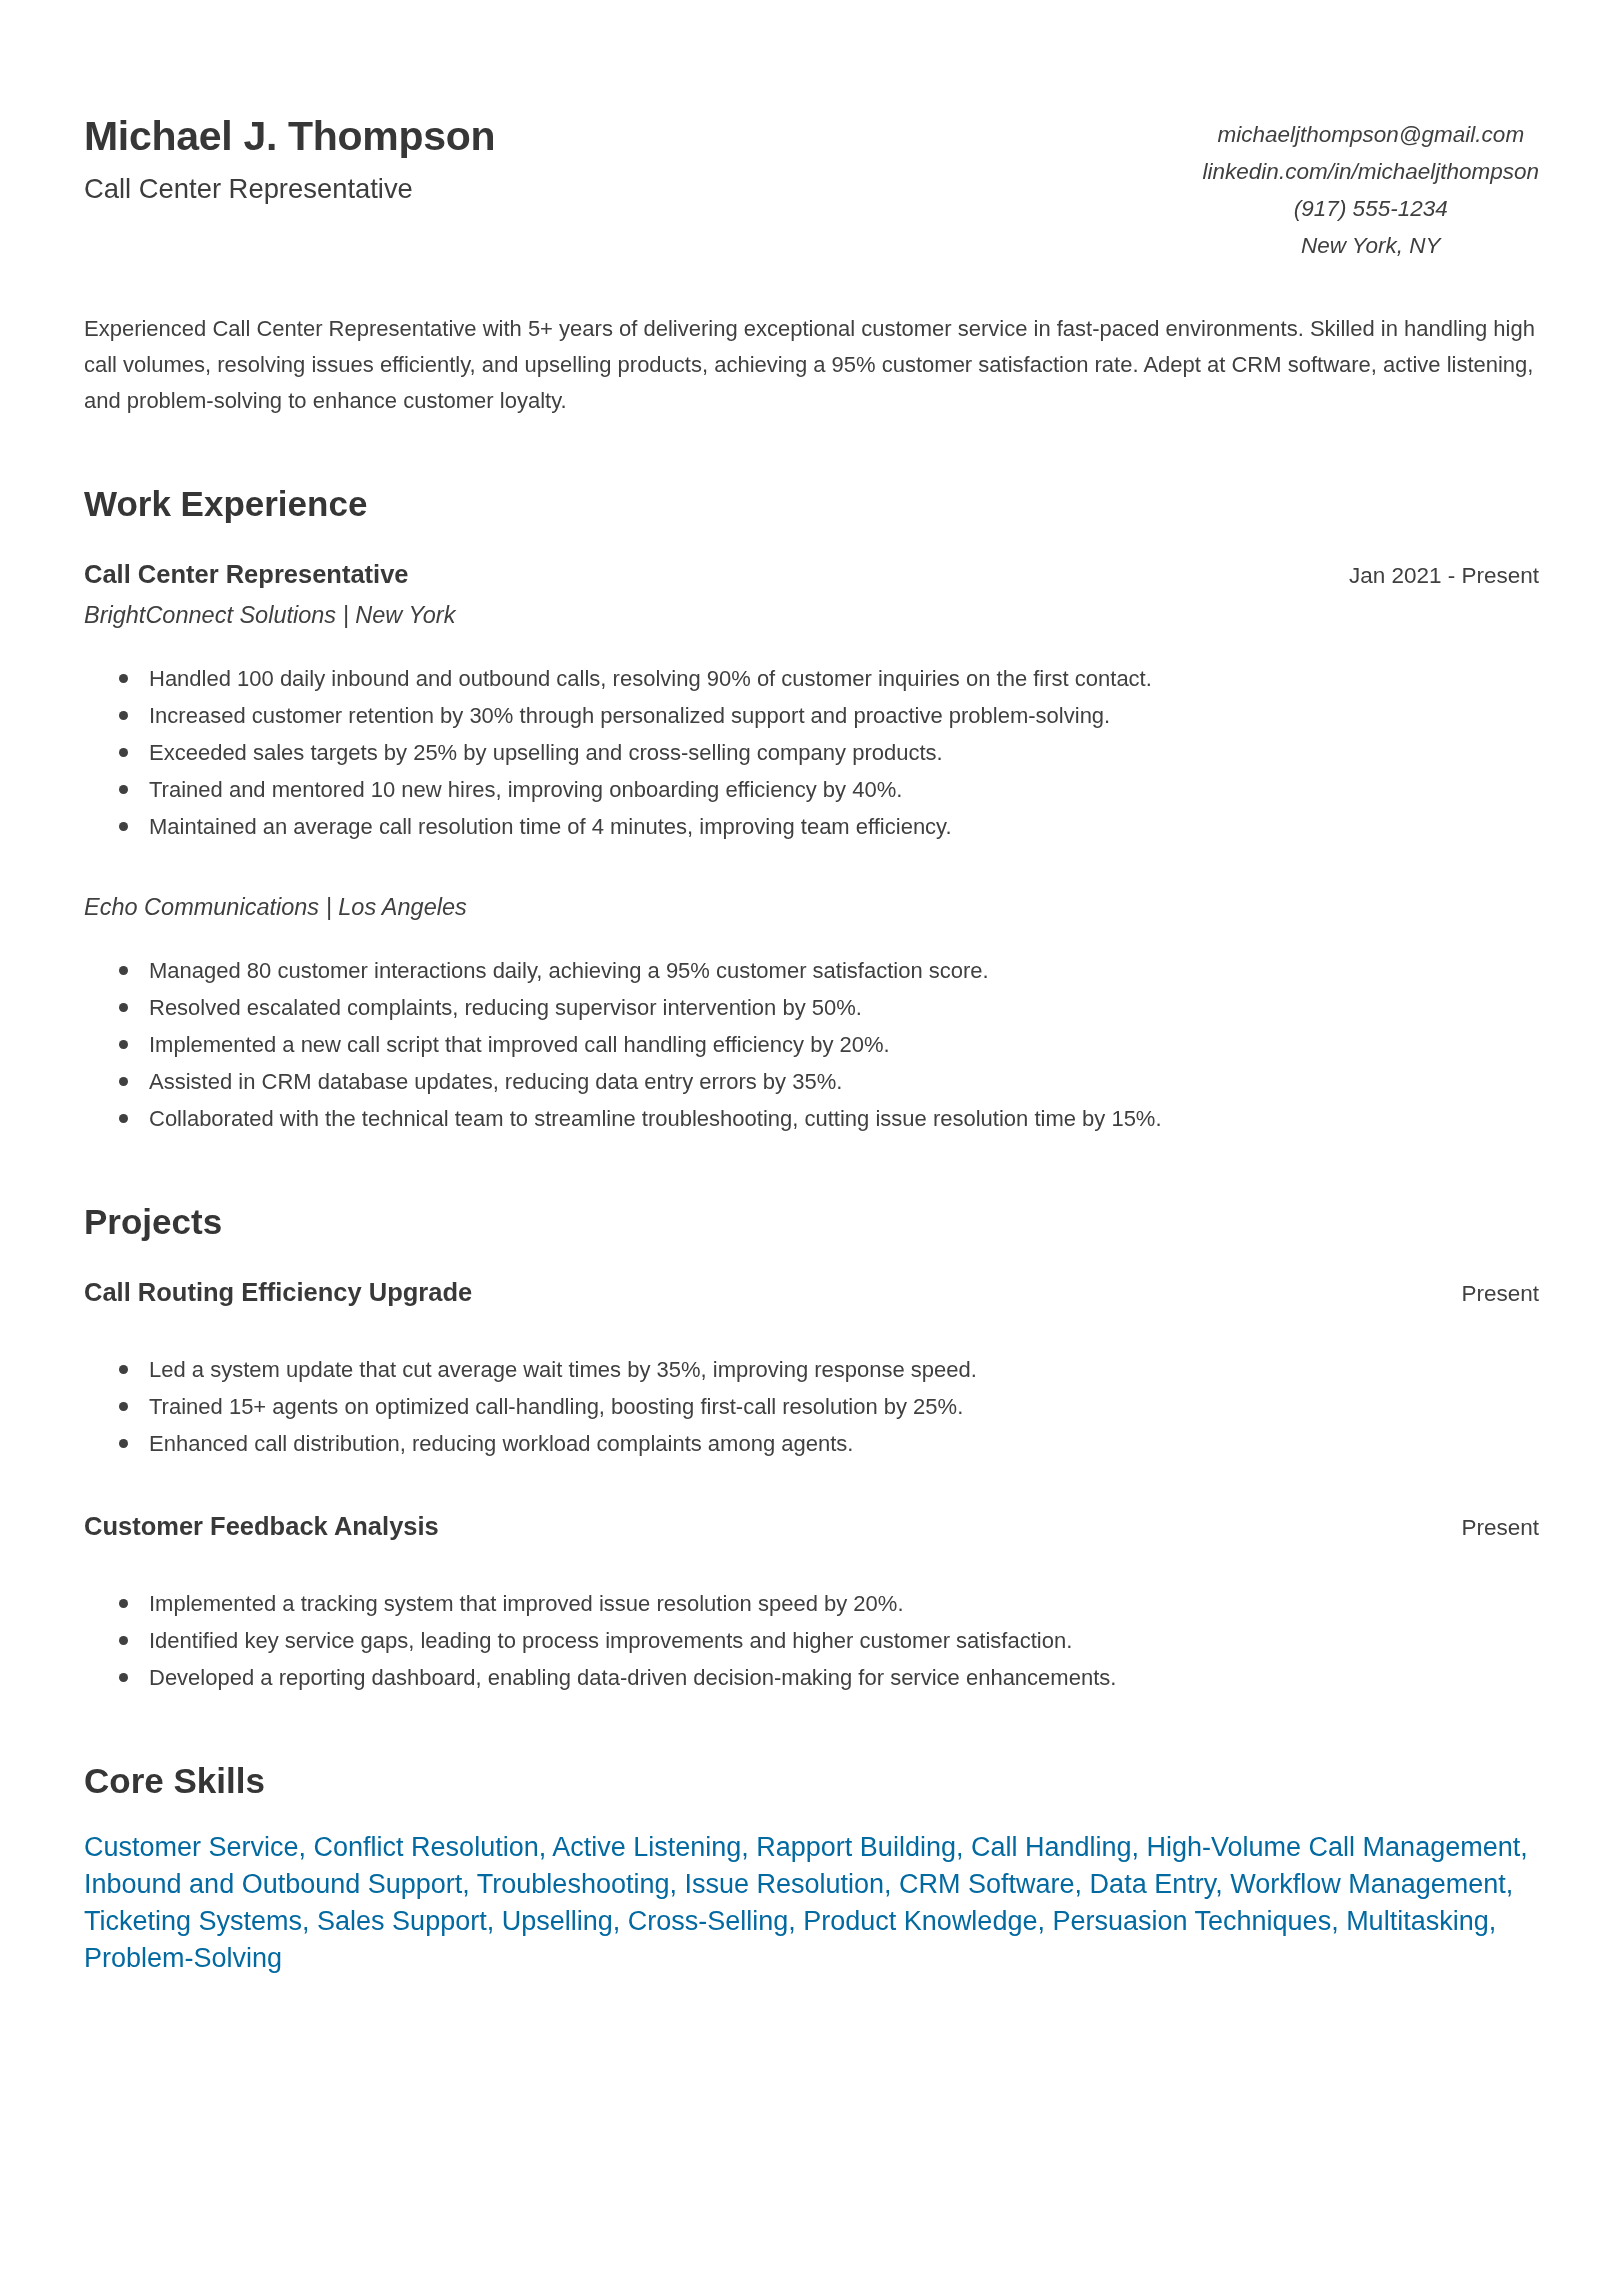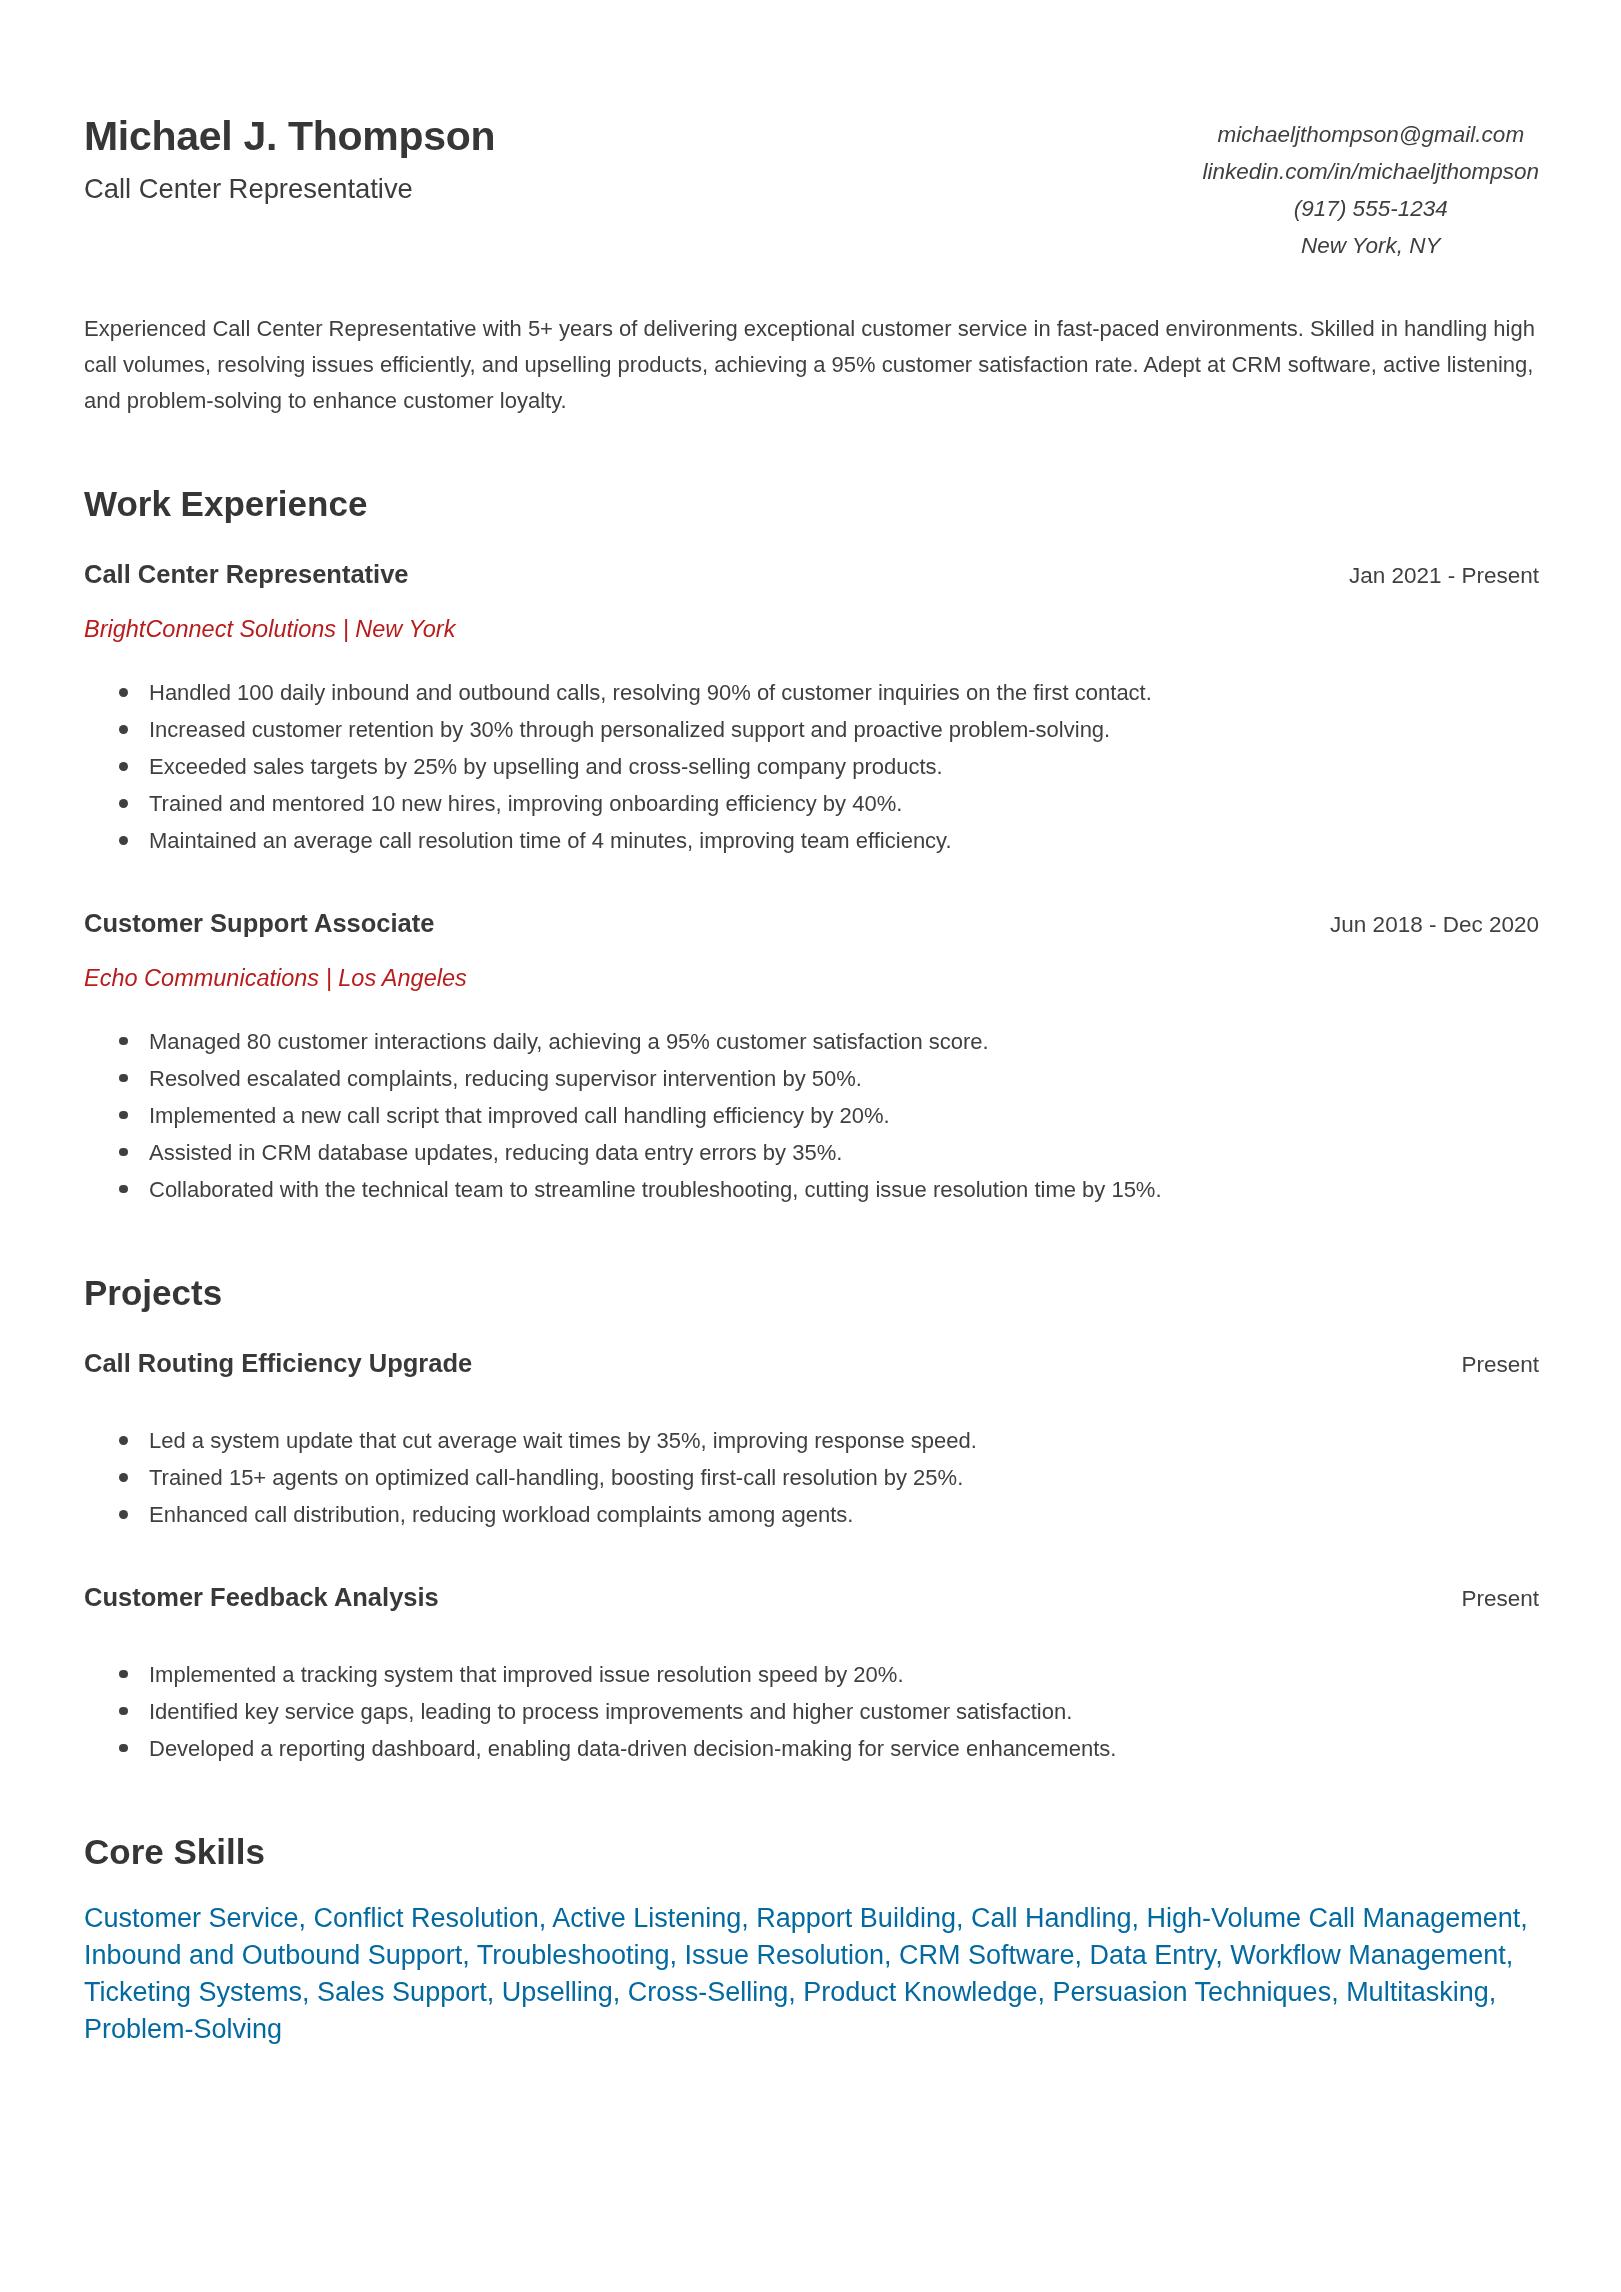--- a/index.html
+++ b/index.html
@@ -76,24 +76,24 @@
     font-weight: 700;
     line-height: 1.25;
     color: #393939;
   }
   .entry-dates {
     font-size: 22.5px;
     color: #404040;
     white-space: nowrap;
   }
   .entry-sub {
-    margin-top: 25px;
+    margin-top: 11px;
     font-size: 23.5px;
     font-style: italic;
-    color: #b91c1c;
+    color: #404040;
   }
   
   .bullets {
     list-style: none;
     margin: 31px 0 0 0;
     padding: 0;
   }
   .bullets li {
     position: relative;
     padding-left: 65px;
@@ -154,24 +154,20 @@
       <ul class="bullets">
         <li>Handled 100 daily inbound and outbound calls, resolving 90% of customer inquiries on the first contact.</li>
         <li>Increased customer retention by 30% through personalized support and proactive problem-solving.</li>
         <li>Exceeded sales targets by 25% by upselling and cross-selling company products.</li>
         <li>Trained and mentored 10 new hires, improving onboarding efficiency by 40%.</li>
         <li>Maintained an average call resolution time of 4 minutes, improving team efficiency.</li>
       </ul>
     </div>
 
     <div class="entry entry--follow">
-      <div class="entry-head">
-        <h3 class="entry-title">Customer Support Associate</h3>
-        <div class="entry-dates">Jun 2018 - Dec 2020</div>
-      </div>
       <div class="entry-sub">Echo Communications | Los Angeles</div>
       <ul class="bullets">
         <li>Managed 80 customer interactions daily, achieving a 95% customer satisfaction score.</li>
         <li>Resolved escalated complaints, reducing supervisor intervention by 50%.</li>
         <li>Implemented a new call script that improved call handling efficiency by 20%.</li>
         <li>Assisted in CRM database updates, reducing data entry errors by 35%.</li>
         <li>Collaborated with the technical team to streamline troubleshooting, cutting issue resolution time by 15%.</li>
       </ul>
     </div>
   </section>

